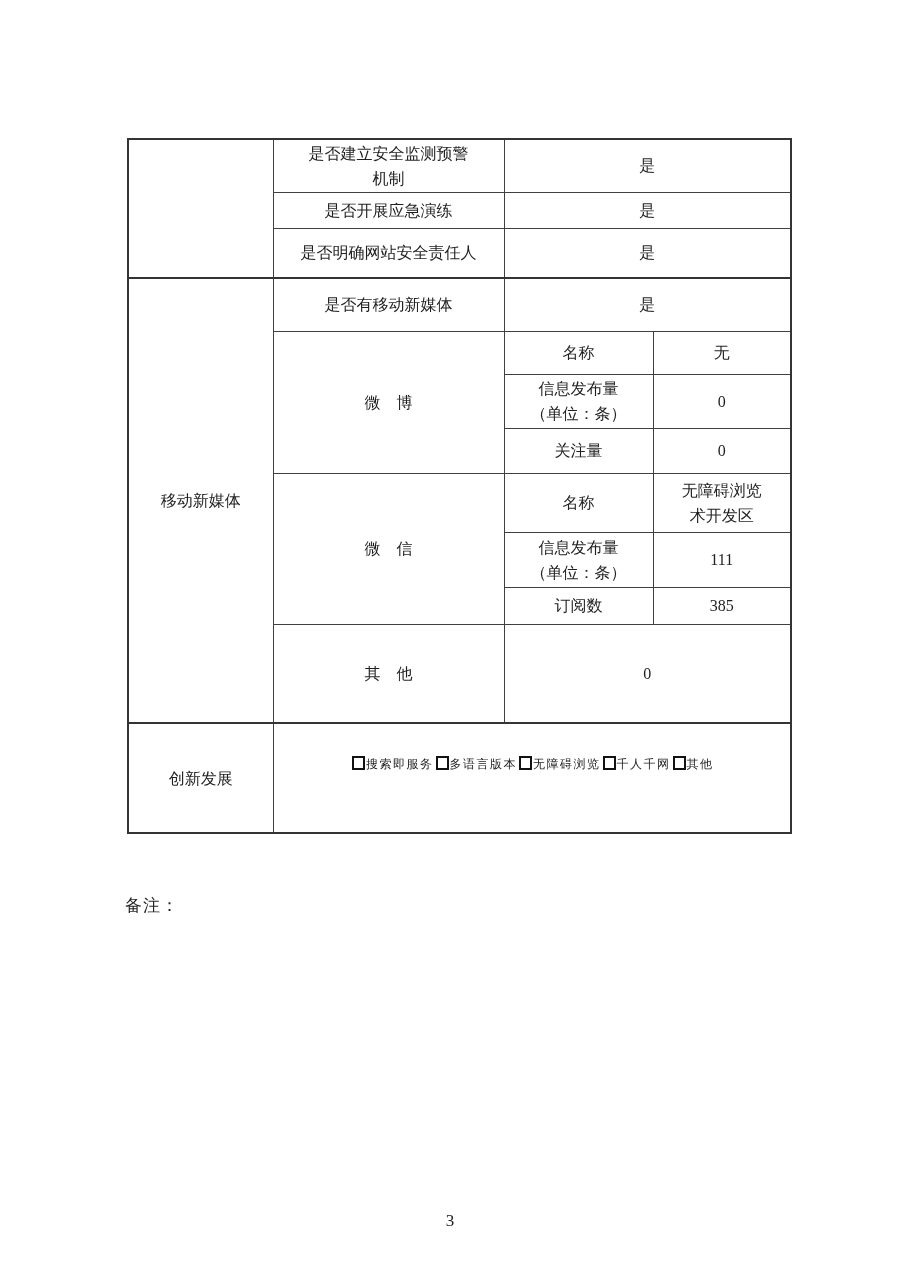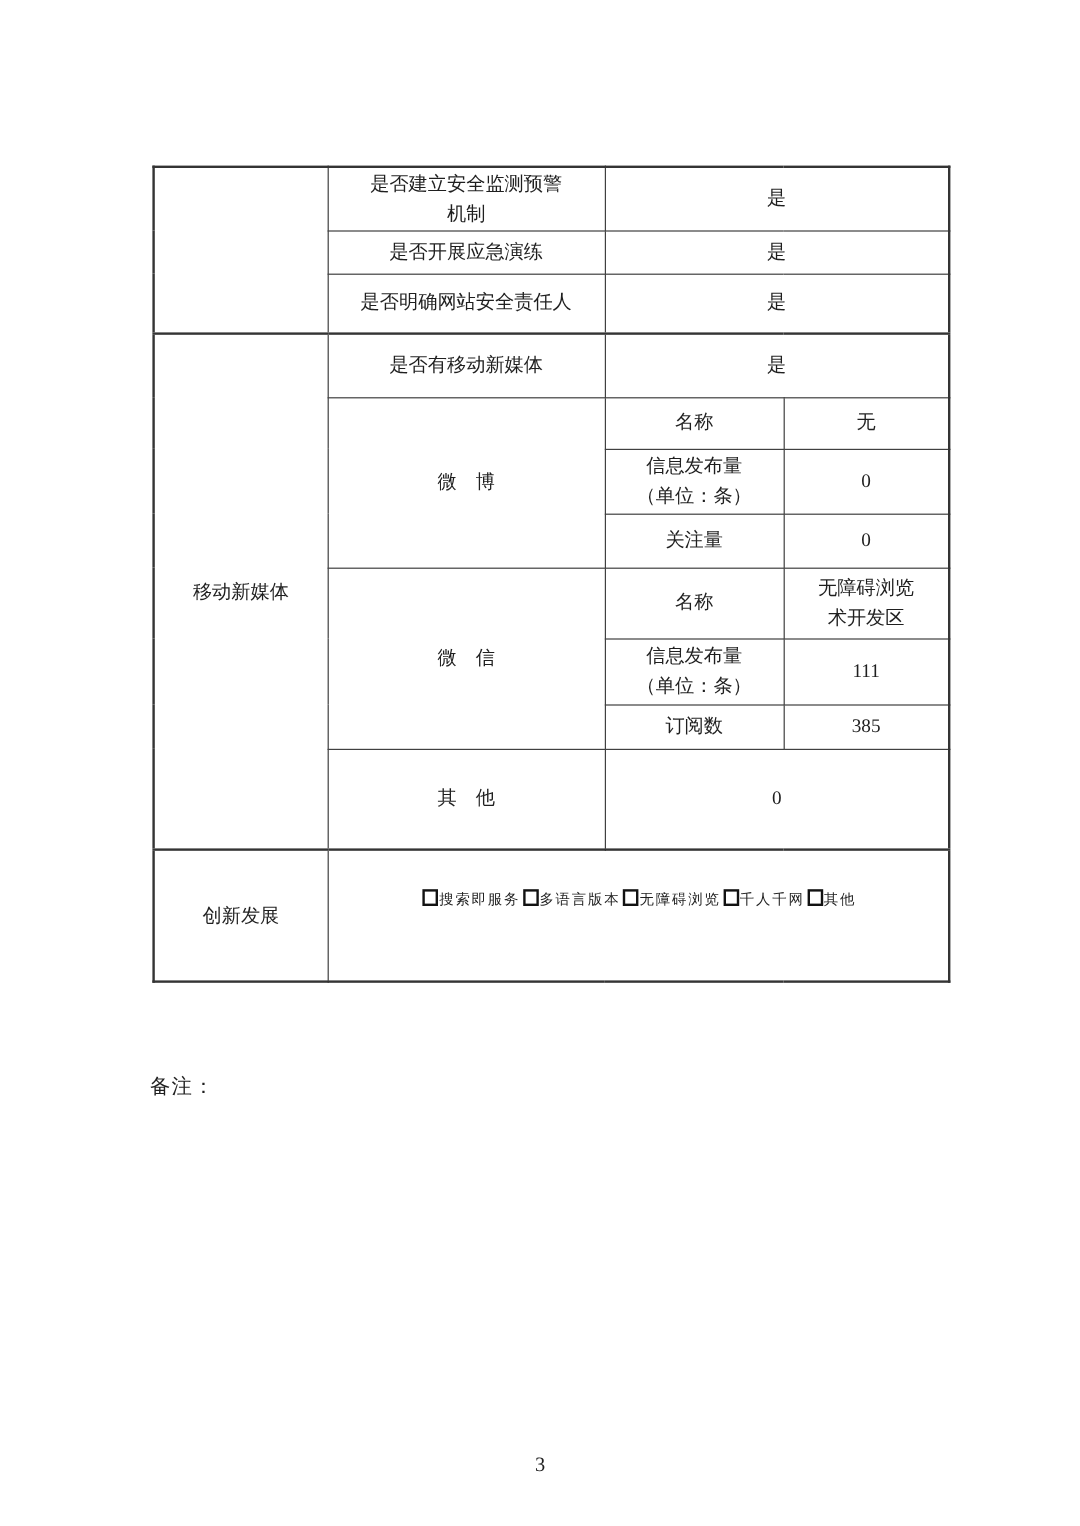--- a/index.html
+++ b/index.html
@@ -29,21 +29,21 @@
   tr.r1  { height: 53px; }
   tr.r2  { height: 36px; }
   tr.r3  { height: 50px; }
   tr.r4  { height: 53px; }
   tr.r5  { height: 43px; }
   tr.r6  { height: 54px; }
   tr.r7  { height: 45px; }
   tr.r8  { height: 59px; }
   tr.r9  { height: 55px; }
   tr.r10 { height: 37px; }
-  tr.r11 { height: 84px; }
+  tr.r11 { height: 99px; }
   tr.r12 { height: 110px; }
 
   .two-line div { line-height: 25px; }
 
   .innov-line {
     white-space: nowrap;
     letter-spacing: 1.5px;
     position: relative; top: -14px;
     font-size: 12px;
   }

